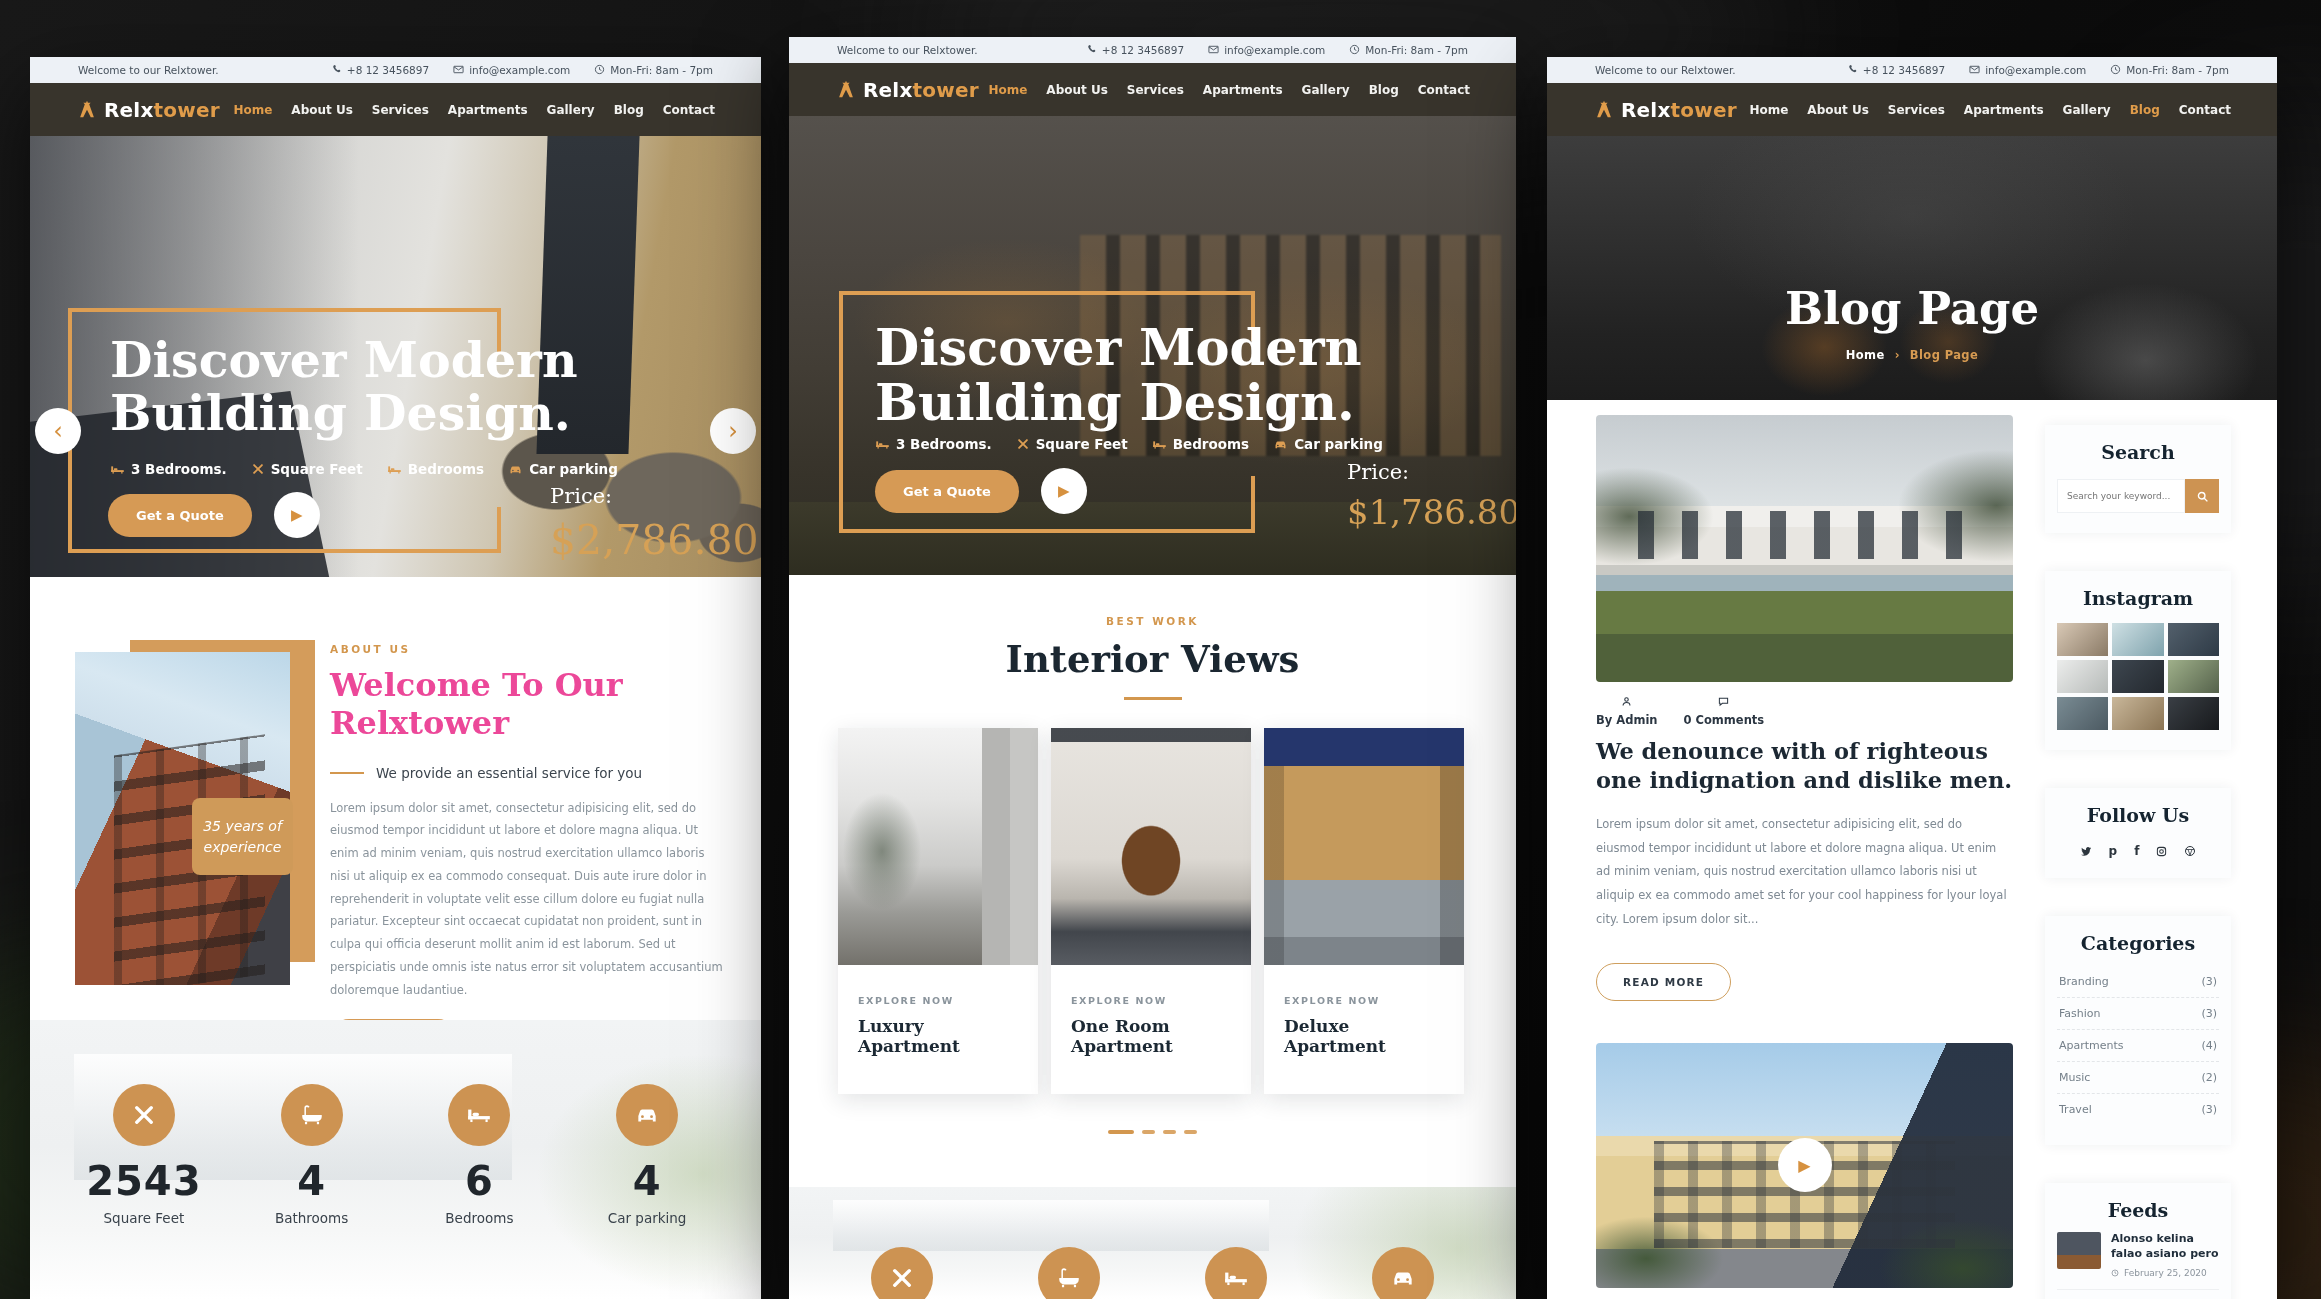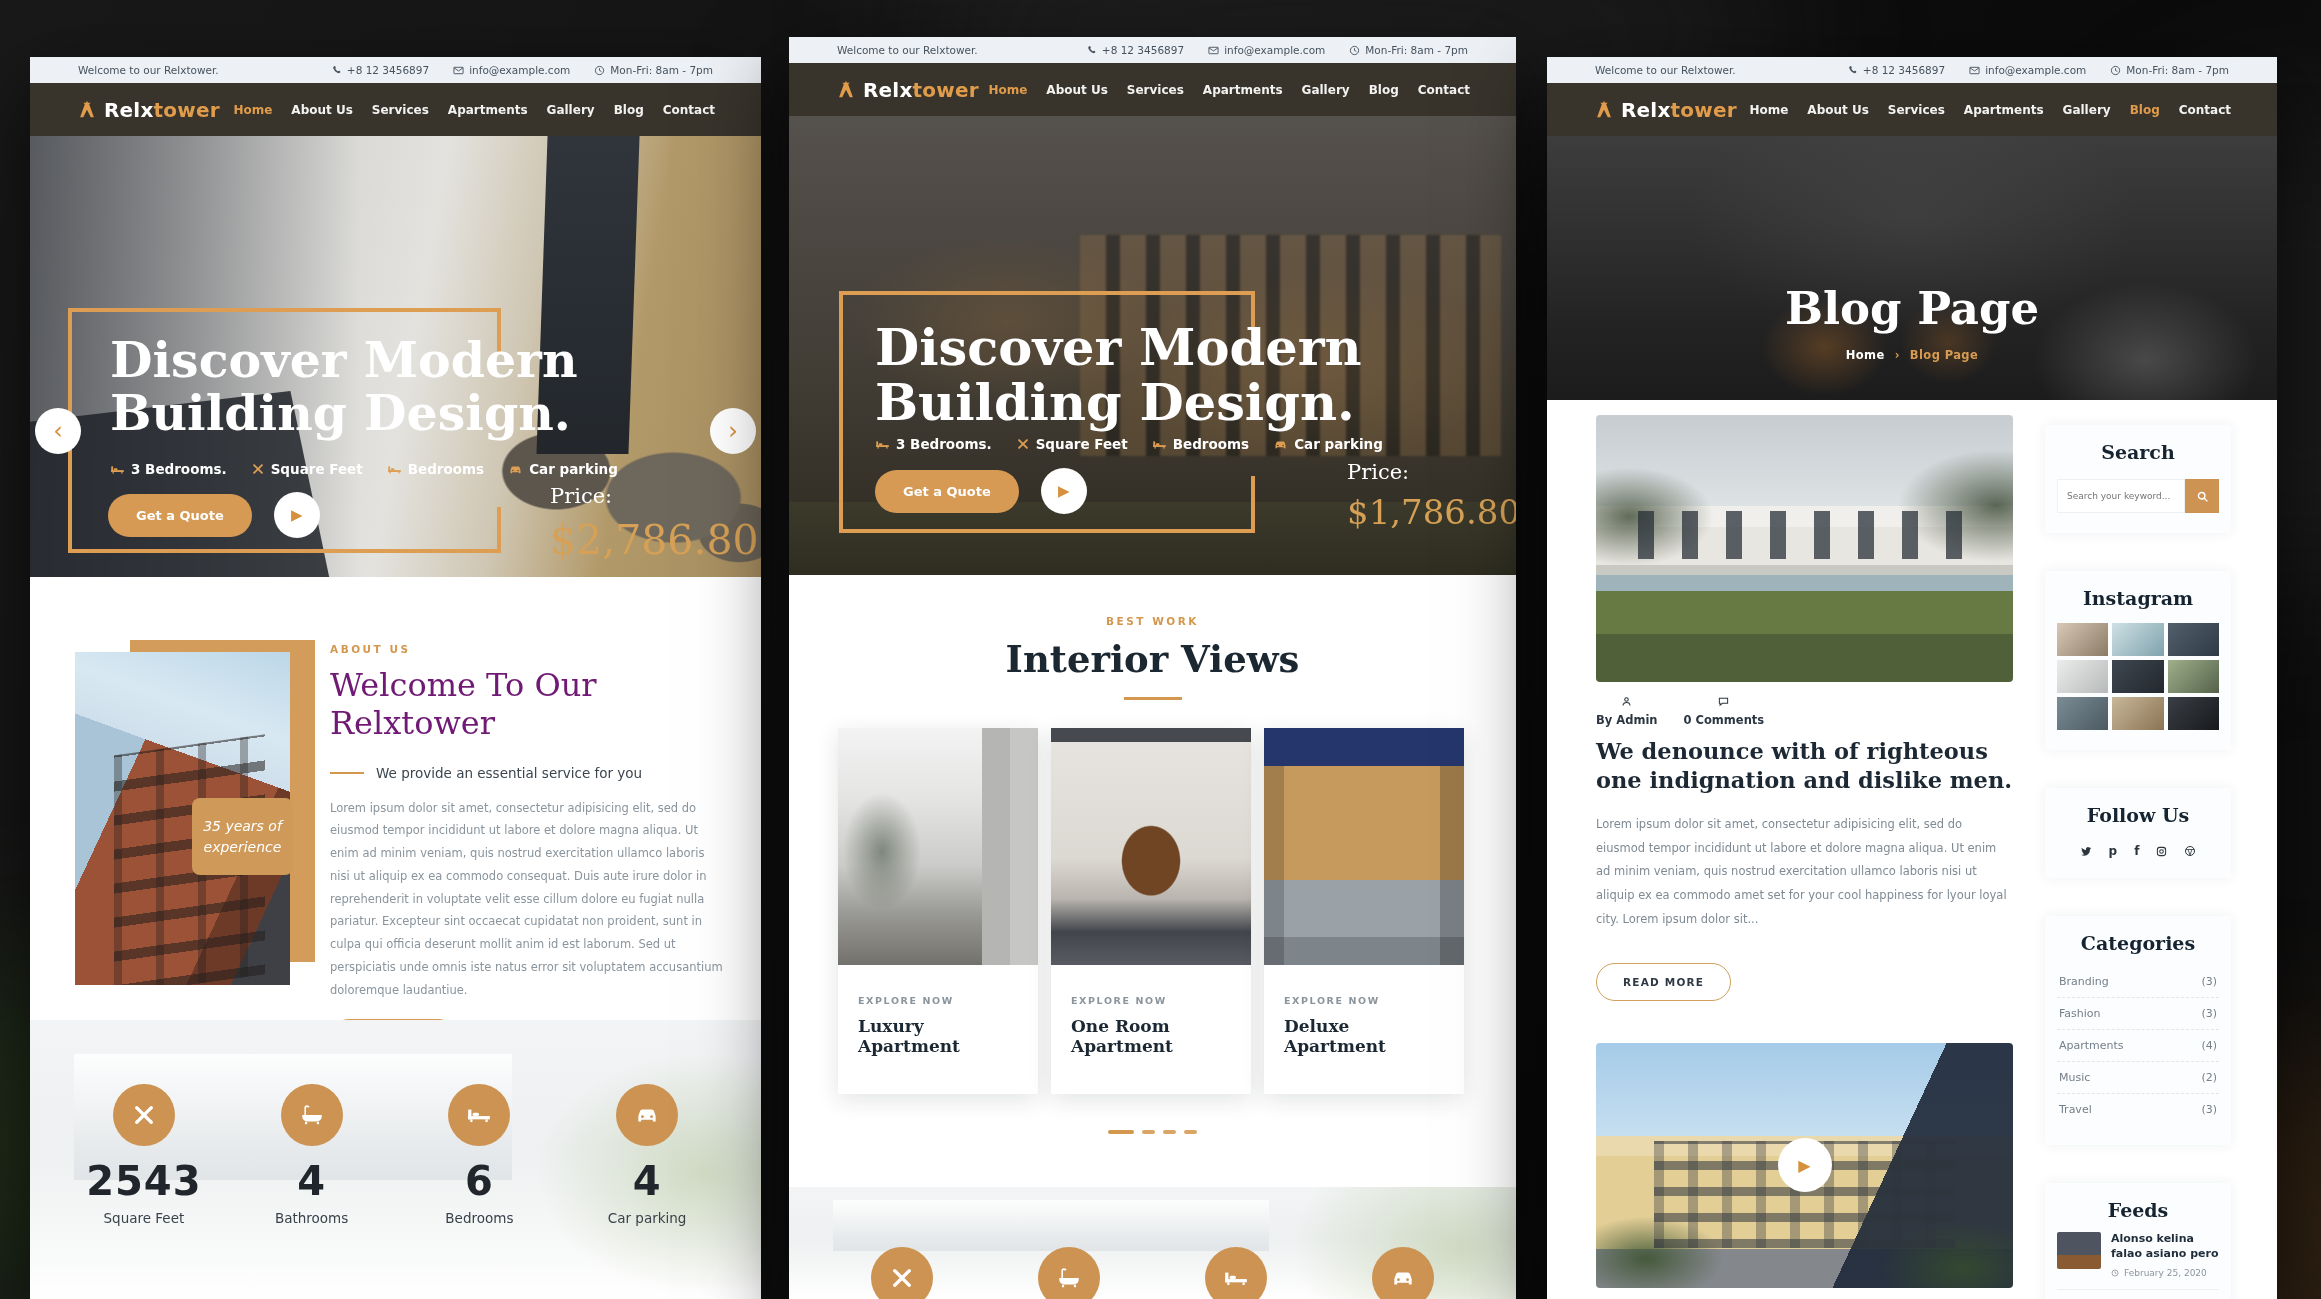--- a/index.html
+++ b/index.html
@@ -14,21 +14,21 @@
 
   .panel{position:absolute;background:#fff;overflow:hidden;box-shadow:0 30px 80px rgba(0,0,0,.65);}
   #p1{left:30px;top:57px;width:731px;height:1242px;}
   #p2{left:789px;top:37px;width:727px;height:1262px;}
   #p3{left:1547px;top:57px;width:730px;height:1242px;}
 
   
   .topbar{height:26px;background:#edf1f6;display:flex;align-items:center;justify-content:space-between;
           padding:0 48px;font-size:10.5px;color:#47525d;}
   .topbar .contacts{display:flex;gap:24px;align-items:center;}
-  .c-item{display:flex;align-items:center;gap:5px;white-space:nowrap;}
+  .c-item{display:flex;align-items:flex-start;gap:5px;white-space:nowrap;}
   .c-item svg{flex:0 0 auto;}
 
   
   .navbar{height:53px;background:#38342c;display:flex;align-items:center;justify-content:space-between;padding:0 46px;}
   .brand{display:flex;align-items:center;gap:6px;cursor:pointer;}
   .brand-txt{font-size:20px;font-weight:800;color:#fff;letter-spacing:.2px;}
   .brand-txt .accent{color:#e09c4a;font-weight:700;}
   .menu{display:flex;gap:19px;font-size:12px;font-weight:600;color:#f2f2f0;}
   .menu .mi{cursor:pointer;white-space:nowrap;}
   .menu .active{color:#e09c4a;}
@@ -100,22 +100,22 @@
       linear-gradient(115deg,#a8c4d6 0 30%,#9c5236 30% 72%,#6e3a28 72% 84%,#3f4046 84%);}
   .about-photo::before{content:"";position:absolute;left:18%;top:28%;width:70%;height:72%;
       background:repeating-linear-gradient(0deg, rgba(35,30,28,.55) 0 10px, transparent 10px 34px),
                  repeating-linear-gradient(90deg, rgba(35,30,28,.35) 0 8px, transparent 8px 42px);
       transform:skewY(-8deg);}
   .badge{position:absolute;left:162px;top:221px;width:101px;height:77px;background:#cf9a59;border-radius:8px;
          color:#fff;font-style:italic;font-size:14px;display:flex;flex-direction:column;align-items:center;
          justify-content:center;line-height:1.5;text-align:center;}
   .about-col{position:absolute;left:300px;top:66px;width:396px;}
   .eyebrow{color:#d3974e;font-size:10.5px;font-weight:700;letter-spacing:2.5px;}
-  .about-h2{font-family:"DejaVu Serif","Liberation Serif",serif;font-weight:400;font-size:32px;
-            color:#701a75;line-height:1.18;margin-top:12px;}
+  .about-h2{font-family:"DejaVu Serif","Liberation Serif",serif;font-weight:700;font-size:32px;
+            color:#ec4899;line-height:1.18;margin-top:12px;}
   .about-sub{display:flex;align-items:center;gap:12px;margin-top:22px;font-size:13.5px;color:#3c454e;}
   .about-sub .dash{width:34px;height:2px;background:#d3974e;}
   .about-body{margin-top:16px;font-size:11.5px;color:#8a949c;line-height:1.98;}
   .about .btn-pill{position:static;margin-top:18px;padding:12px 24px;font-size:12px;}
 
   
   .stats{position:relative;background:
       radial-gradient(220px 160px at 92% 55%, rgba(176,196,150,.5), transparent 75%),
       linear-gradient(180deg,#f2f4f5 0%,#eef0f1 45%,#f6f7f7 75%,#ffffff 100%);}
   #p1 .stats{height:280px;}

